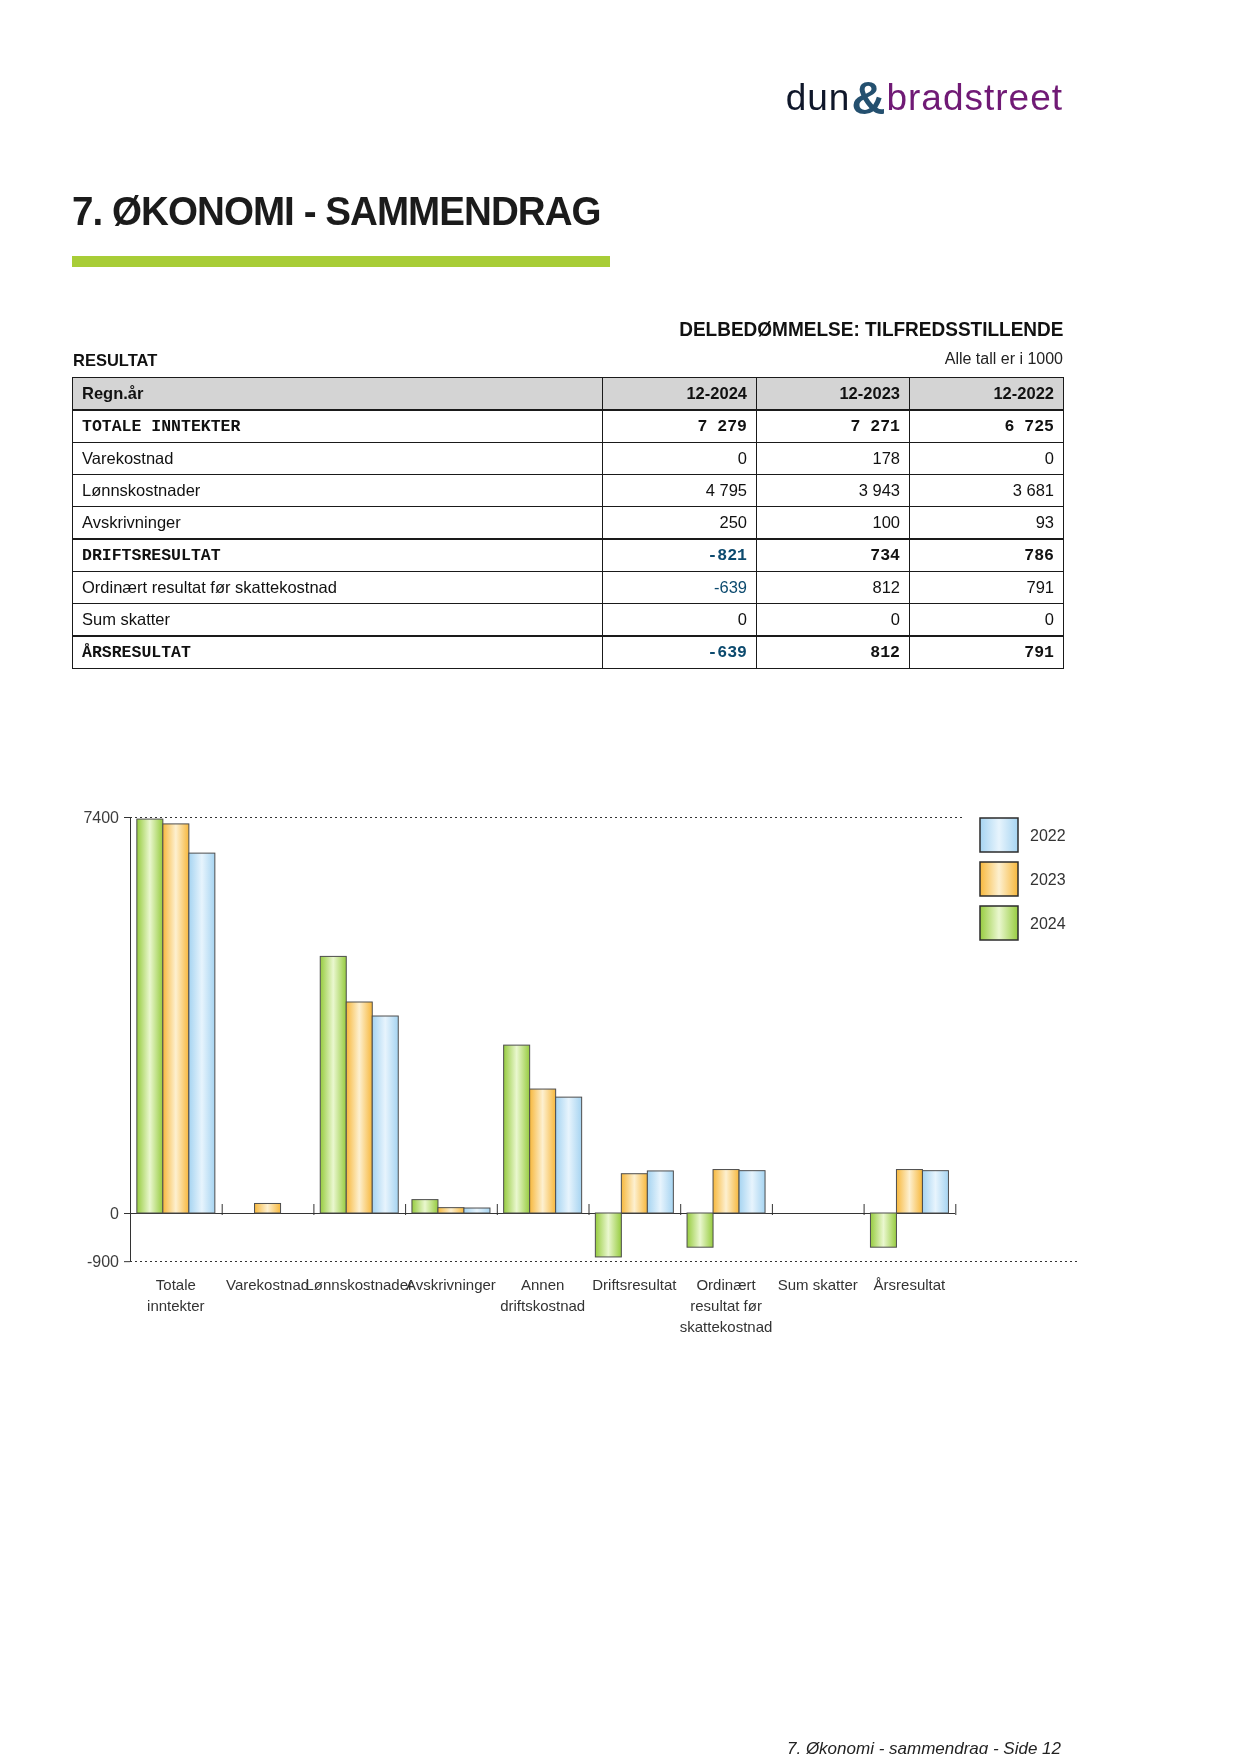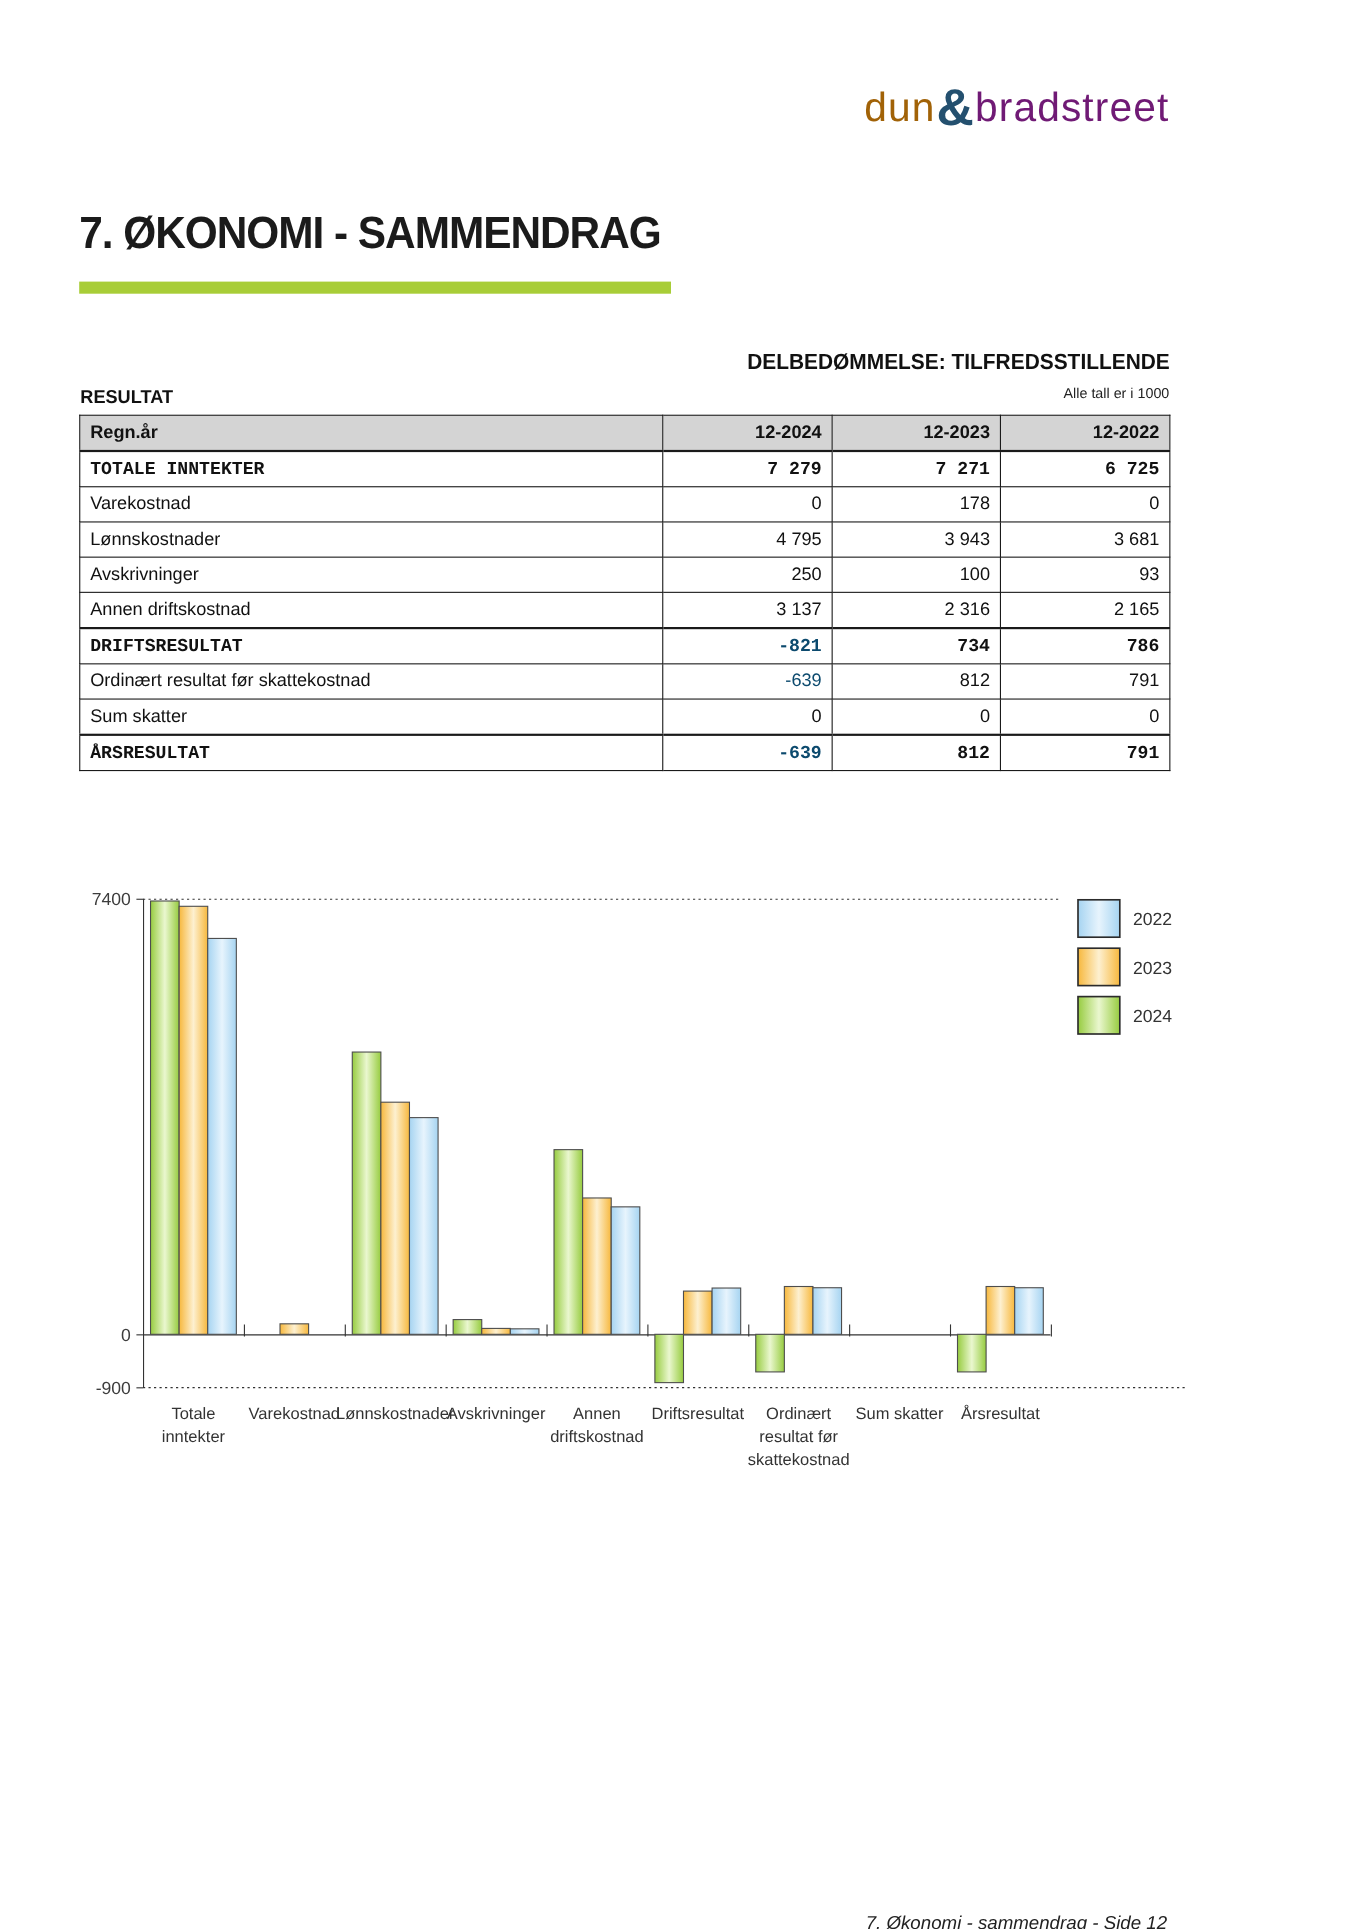--- a/index.html
+++ b/index.html
@@ -2,38 +2,38 @@
 <html><head>
 <meta charset="utf-8">
 <style>
   html,body { margin:0; padding:0; }
   body {
     width:1241px; height:1754px; position:relative; background:#ffffff;
     font-family:"Liberation Sans", sans-serif; color:#111;
   }
   
   .logo { position:absolute; top:70px; right:178px; white-space:nowrap; line-height:1; }
-  .logo .p1 { font-size:37px; color:#a16207; letter-spacing:1px; }
+  .logo .p1 { font-size:37px; color:#0f172a; letter-spacing:1px; }
   .logo .amp { font-size:47px; color:#24506F; font-weight:600; margin:0 1px; position:relative; top:4px; }
   .logo .p2 { font-size:37px; color:#701a75; letter-spacing:1px; }
   
   .page-title {
     position:absolute; left:72px; top:188px; font-size:41px; font-weight:bold;
     color:#1b1b1b; letter-spacing:-1px; transform:scaleX(.94); transform-origin:left;
     white-space:nowrap;
   }
   .title-underline { position:absolute; left:72px; top:256px; width:538px; height:11px; }
   
   .assessment {
     position:absolute; right:178px; top:318px; font-size:20px; font-weight:bold; color:#111;
     transform:scaleX(.95); transform-origin:right; white-space:nowrap;
   }
   .section-label { position:absolute; left:73px; top:351px; font-size:17px; font-weight:bold;
     transform:scaleX(.97); transform-origin:left; }
-  .units-note { position:absolute; right:178px; top:350px; font-size:13px; color:#222; }
+  .units-note { position:absolute; right:178px; top:350px; font-size:16px; color:#222; }
   
   .results-table-wrap { position:absolute; left:72px; top:377px; }
   table { border-collapse:collapse; table-layout:fixed; width:991px; font-size:16.5px; }
   th, td { border:1px solid #1a1a1a; padding:5px 9px; height:21px; overflow:hidden; white-space:nowrap; }
   table { border:1.5px solid #1a1a1a; }
   thead th { background:#d4d4d4; font-weight:bold; text-align:right; }
   thead th:first-child { text-align:left; }
   td.num { text-align:right; }
   tr.bold td { font-weight:bold; border-top-width:2px;font-family:Liberation Mono, monospace; }
   td.neg { color:#0c4a6e; }
@@ -89,26 +89,20 @@
           <td>Lønnskostnader</td>
           <td class="num">4 795</td>
           <td class="num">3 943</td>
           <td class="num">3 681</td>
         </tr>
         <tr>
           <td>Avskrivninger</td>
           <td class="num">250</td>
           <td class="num">100</td>
           <td class="num">93</td>
-        </tr>
-        <tr>
-          <td>Annen driftskostnad</td>
-          <td class="num">3 137</td>
-          <td class="num">2 316</td>
-          <td class="num">2 165</td>
         </tr>
         <tr class="bold">
           <td>DRIFTSRESULTAT</td>
           <td class="num neg">-821</td>
           <td class="num">734</td>
           <td class="num">786</td>
         </tr>
         <tr>
           <td>Ordinært resultat før skattekostnad</td>
           <td class="num neg">-639</td>

